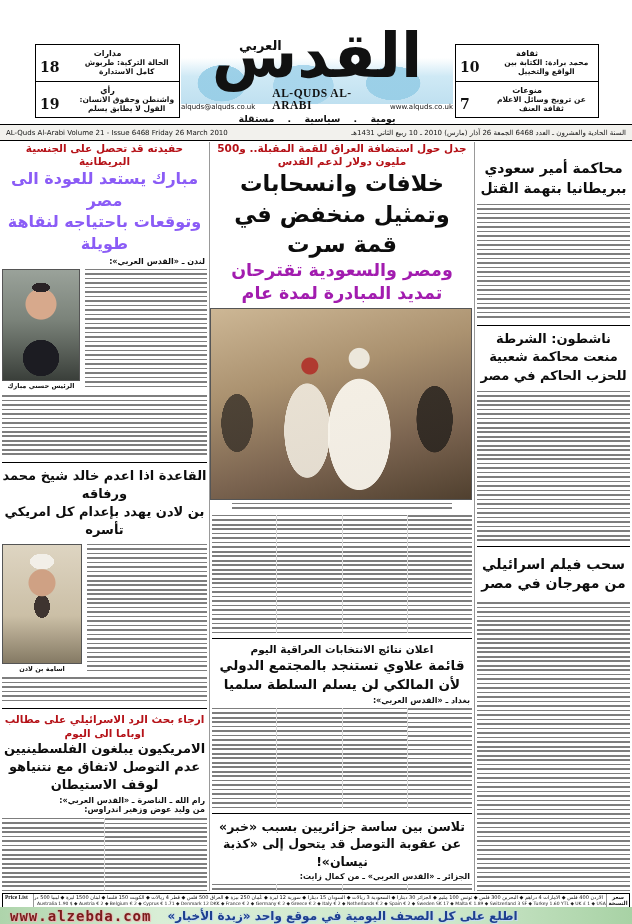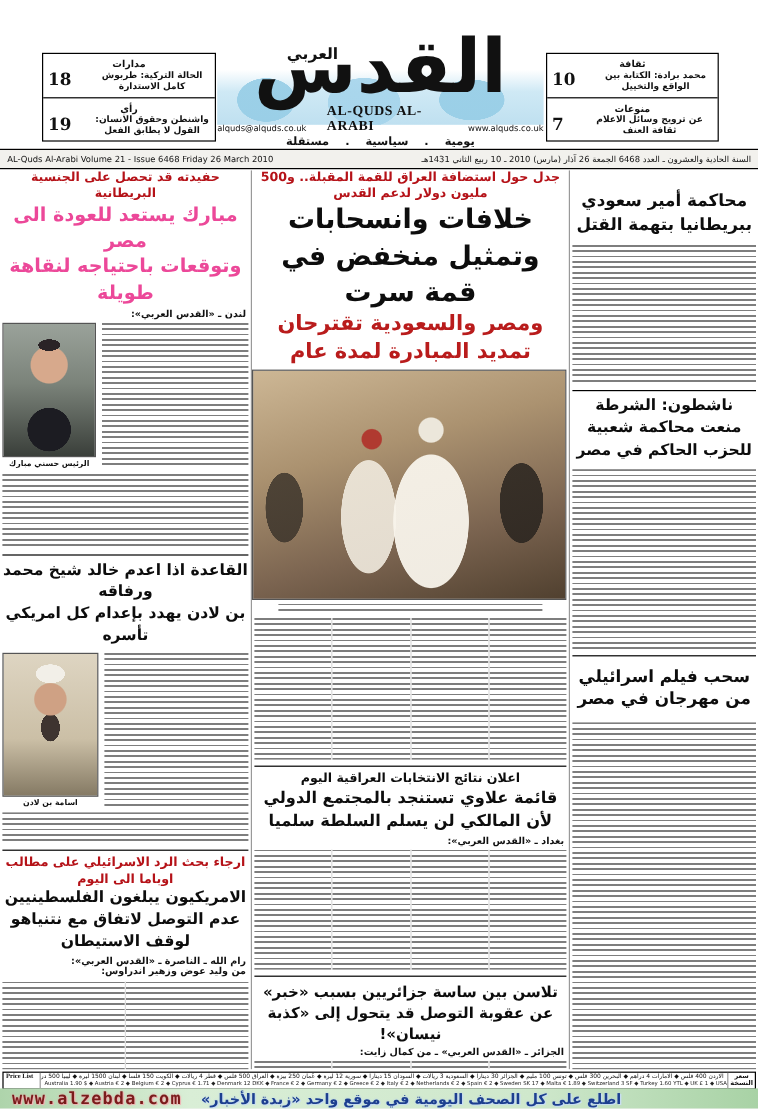--- a/index.html
+++ b/index.html
@@ -35,22 +35,22 @@
     align-items:center;padding:0 6px;font-size:7px;direction:ltr;}
   .date-ar{direction:rtl;}
   
   .vrule{position:absolute;top:142px;height:749px;width:1px;background:#999;}
   .ncol{position:absolute;top:142px;height:749px;display:flex;flex-direction:column;direction:rtl;}
   #col-right{left:477px;width:153px;}
   #col-center{left:212px;width:260px;}
   #col-left{left:2px;width:205px;}
   .kicker{color:#b51218;font-weight:bold;text-align:center;font-size:10.5px;line-height:1.25;}
   .head-xl{font-weight:bold;text-align:center;font-size:22.5px;line-height:1.35;color:#0d0d0d;letter-spacing:-.5px;}
-  .head-red{color:#b91c1c;font-weight:bold;text-align:center;font-size:17.5px;line-height:1.3;}
-  .head-lg{font-weight:bold;text-align:center;font-size:16px;line-height:1.35;color:#ec4899;}
+  .head-red{color:#a21caf;font-weight:bold;text-align:center;font-size:17.5px;line-height:1.3;}
+  .head-lg{font-weight:bold;text-align:center;font-size:16px;line-height:1.35;color:#8b5cf6;}
   .head-md{font-weight:bold;text-align:center;font-size:13px;line-height:1.4;color:#0d0d0d;}
   .head-sm{font-weight:bold;text-align:center;font-size:12px;line-height:1.4;color:#0d0d0d;}
   .byline{font-size:8px;font-weight:bold;text-align:right;padding:2px 2px 0 0;}
   .hr{border-top:1px solid #000;margin:5px 0 4px 0;}
   .sim{background:repeating-linear-gradient(to bottom,#4c4c4c 0px,#4c4c4c 1.5px,transparent 1.5px,transparent 4.5px);opacity:.72;}
   .cols{display:flex;direction:rtl;}
   .cols .col{flex:1;padding:0 3px;}
   .cols .col + .col{border-left:none;border-right:1px solid #cfcfcf;}
   .caption{font-size:6.5px;font-weight:bold;text-align:center;padding-top:1px;}
   .wrap-row{display:flex;direction:rtl;gap:5px;}
@@ -105,21 +105,21 @@
     <div class="index-row">
       <div class="index-sec">مدارات</div>
       <div class="index-entry">
         <div class="index-title">الحالة التركية: طربوش كامل الاستدارة</div>
         <div class="index-page">18</div>
       </div>
     </div>
     <div class="index-row">
       <div class="index-sec">رأي</div>
       <div class="index-entry">
-        <div class="index-title">واشنطن وحقوق الانسان: القول لا يطابق الفعل</div>
+        <div class="index-title">واشنطن وحقوق الانسان: القول لا يطابق يسلم</div>
         <div class="index-page">19</div>
       </div>
     </div>
   </div>
 
   <div class="masthead">
     <div class="skyline"></div>
     <div class="m-title">القدس</div>
     <div class="m-small">العربي</div>
     <div class="m-row">

